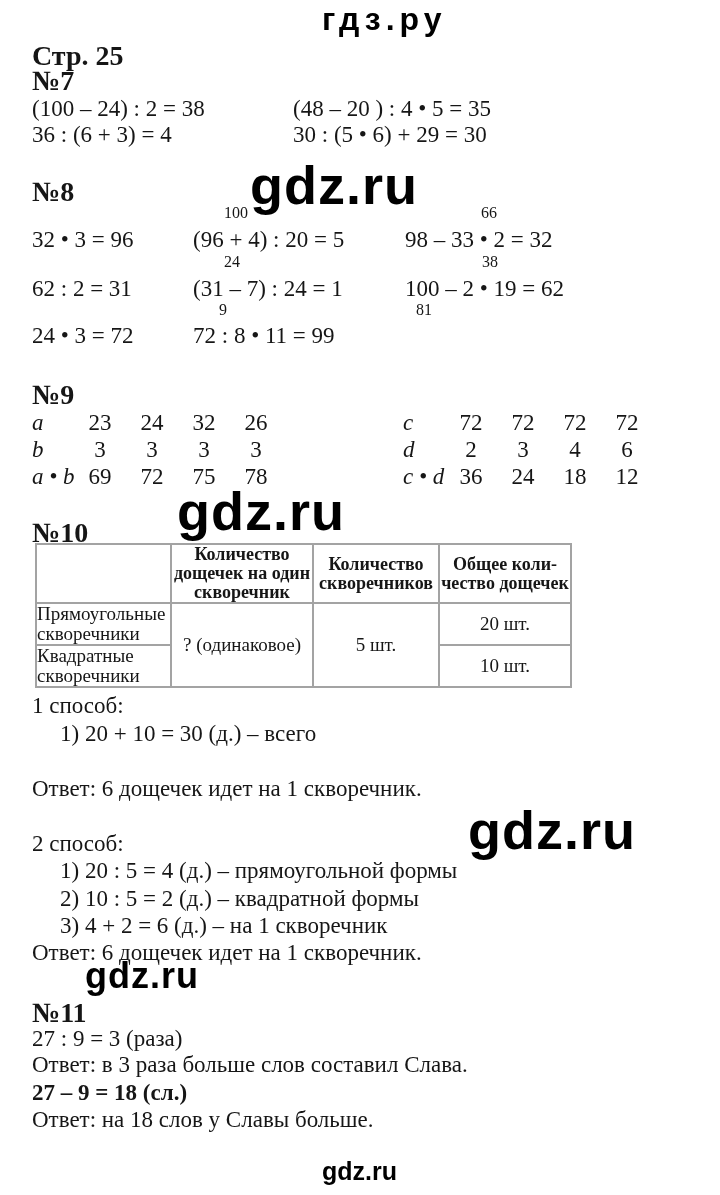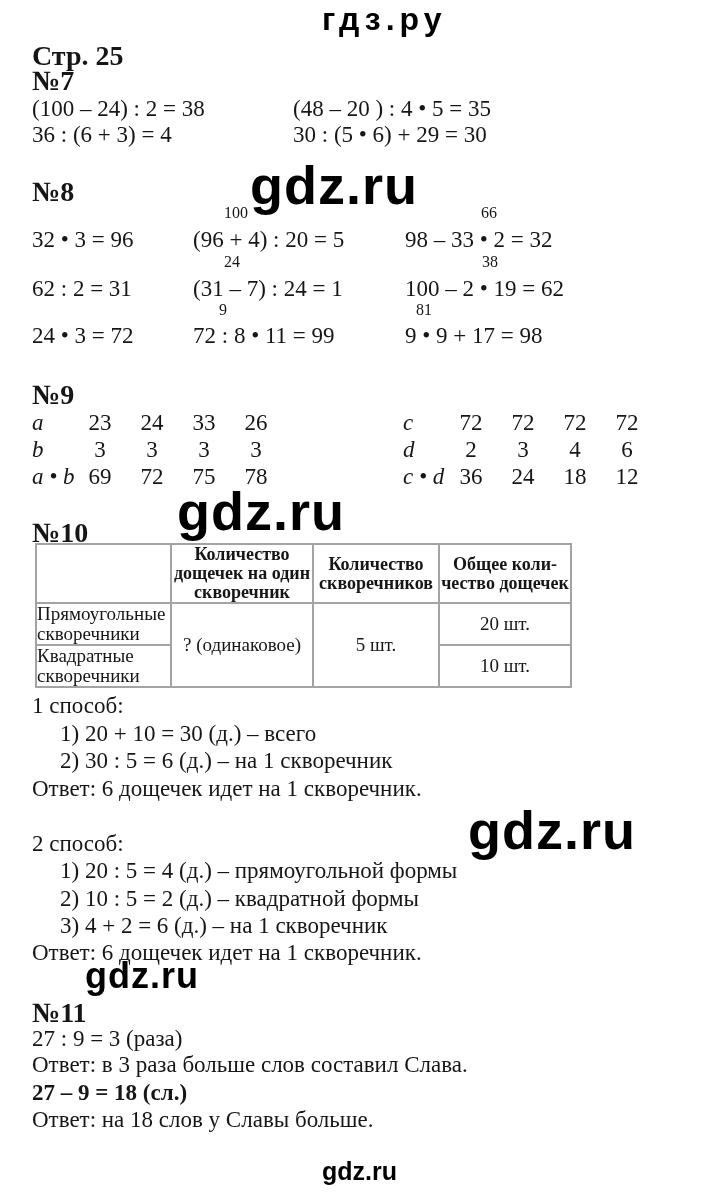--- a/index.html
+++ b/index.html
@@ -59,29 +59,28 @@
   <div class="note" style="left:224px;top:253px;">24</div>
   <div class="note" style="left:482px;top:253px;">38</div>
   <div class="line" style="left:32px;top:276px;">62 : 2 = 31</div>
   <div class="line" style="left:193px;top:276px;">(31 – 7) : 24 = 1</div>
   <div class="line" style="left:405px;top:276px;">100 – 2 • 19 = 62</div>
 
   <div class="note" style="left:219px;top:301px;">9</div>
   <div class="note" style="left:416px;top:301px;">81</div>
   <div class="line" style="left:32px;top:323px;">24 • 3 = 72</div>
   <div class="line" style="left:193px;top:323px;">72 : 8 • 11 = 99</div>
-  <div class="line" style="left:405px;top:323px;">9 • 9 + 17 = 98</div>
 
   <div class="hdr" style="left:32px;top:381px;">№9</div>
 
   <div class="n9row" style="left:32px;top:410px;">
     <span class="n9label">a</span>
     <span class="n9cell">23</span>
     <span class="n9cell">24</span>
-    <span class="n9cell">33</span>
+    <span class="n9cell">32</span>
     <span class="n9cell">26</span>
   </div>
   <div class="n9row" style="left:32px;top:437px;">
     <span class="n9label">b</span>
     <span class="n9cell">3</span>
     <span class="n9cell">3</span>
     <span class="n9cell">3</span>
     <span class="n9cell">3</span>
   </div>
   <div class="n9row" style="left:32px;top:464px;">
@@ -142,21 +141,20 @@
       <tr>
         <td class="c1 pre rowlab">Квадратные
 скворечники</td>
         <td class="c4 center">10 шт.</td>
       </tr>
     </tbody>
   </table>
 
   <div class="line" style="left:32px;top:693px;">1 способ:</div>
   <div class="line" style="left:60px;top:721px;">1) 20 + 10 = 30 (д.) – всего</div>
-  <div class="line" style="left:60px;top:748px;">2) 30 : 5 = 6 (д.) – на 1 скворечник</div>
   <div class="line" style="left:32px;top:776px;">Ответ: 6 дощечек идет на 1 скворечник.</div>
 
   <div class="wm wm-big" style="left:468px;top:802px;">gdz.ru</div>
 
   <div class="line" style="left:32px;top:831px;">2 способ:</div>
   <div class="line" style="left:60px;top:858px;">1) 20 : 5 = 4 (д.) – прямоугольной формы</div>
   <div class="line" style="left:60px;top:886px;">2) 10 : 5 = 2 (д.) – квадратной формы</div>
   <div class="line" style="left:60px;top:913px;">3) 4 + 2 = 6 (д.) – на 1 скворечник</div>
   <div class="line" style="left:32px;top:940px;">Ответ: 6 дощечек идет на 1 скворечник.</div>
 

